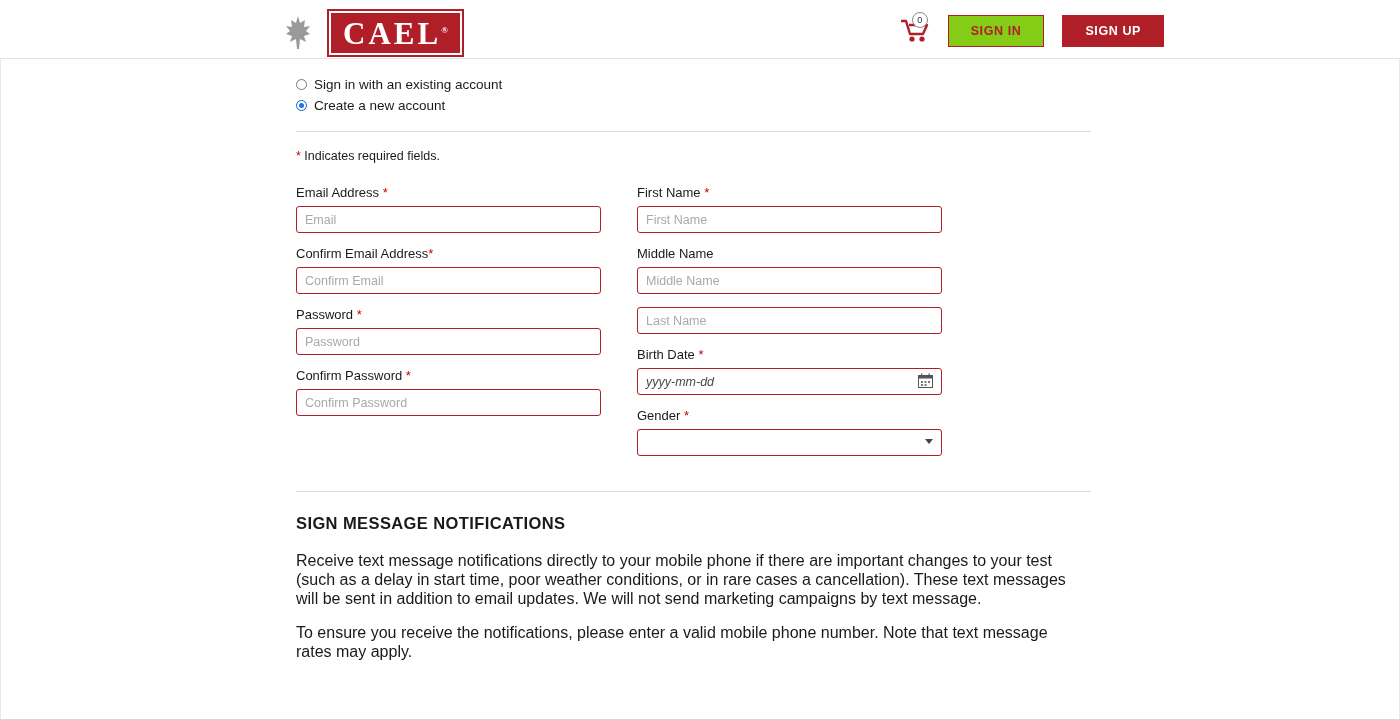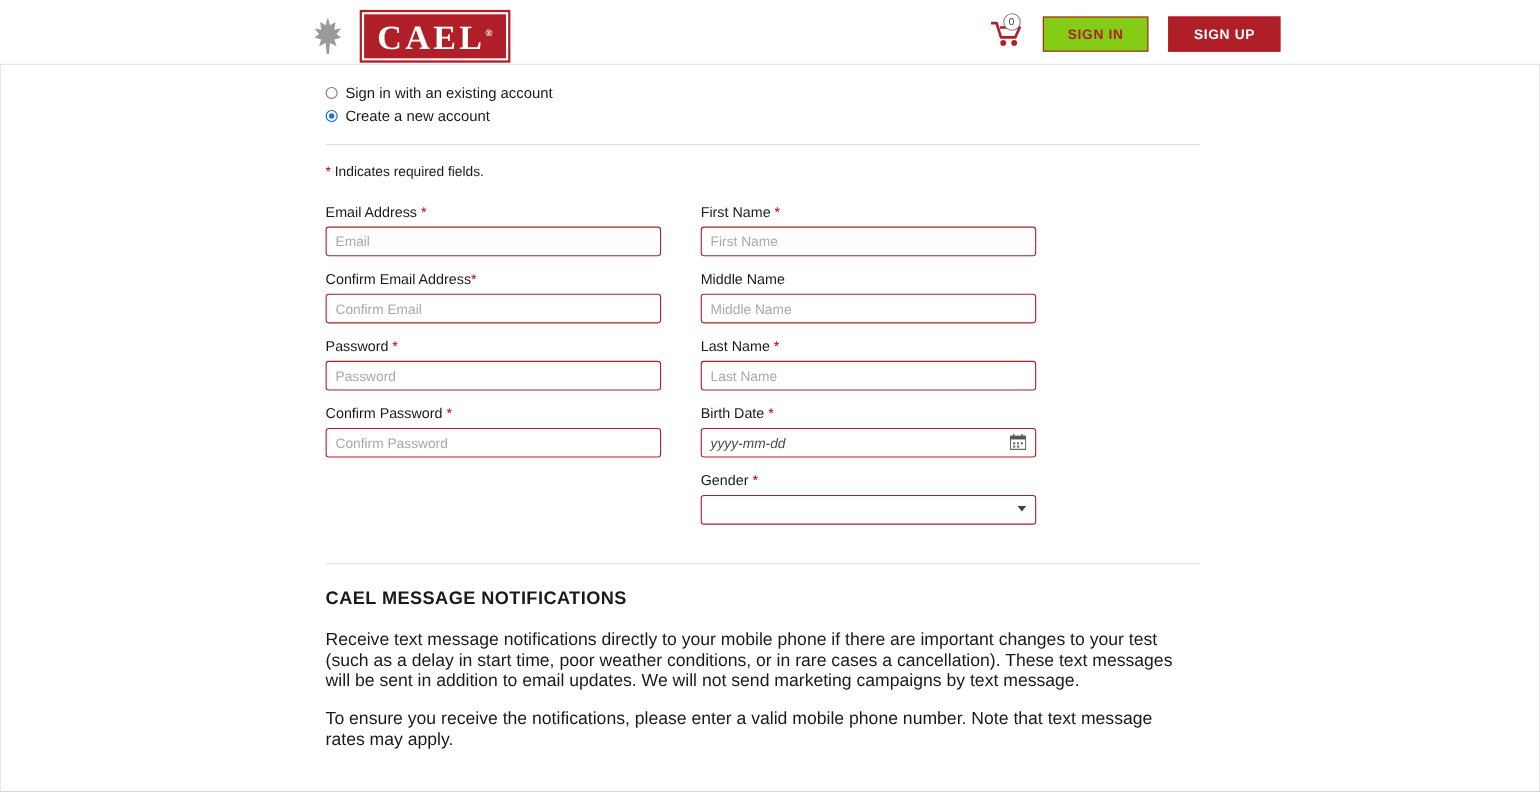--- a/index.html
+++ b/index.html
@@ -357,24 +357,20 @@
         </div>
 
         <div class="field">
           <label>
             <span>Middle Name</span>
           </label>
           <input type="text" placeholder="Middle Name" style="">
         </div>
 
         <div class="field">
-          <label>
-            <span>Last Name</span>
-            <span class="ast"> *</span>
-          </label>
           <input type="text" placeholder="Last Name" style="">
         </div>
 
         <div class="field">
           <label>
             <span>Birth Date</span>
             <span class="ast"> *</span>
           </label>
           <div class="date-wrap">
             <div class="fakeinput">yyyy-mm-dd</div>
@@ -403,21 +399,21 @@
             <span></span>
             <span class="select-caret"></span>
           </div>
         </div>
 
       </div>
     </div>
 
     <div class="section-divider"></div>
 
-    <div class="section-title">CAEL MESSAGE NOTIFICATIONS</div>
+    <div class="section-title">SIGN MESSAGE NOTIFICATIONS</div>
 
     <div class="para">Receive text message notifications directly to your mobile phone if there are important changes to your test (such as a delay in start time, poor weather conditions, or in rare cases a cancellation). These text messages will be sent in addition to email updates. We will not send marketing campaigns by text message.</div>
     <div class="para para2">To ensure you receive the notifications, please enter a valid mobile phone number. Note that text message rates may apply.</div>
 
   </div>
 
   <div class="left-edge"></div>
   <div class="right-edge"></div>
   <div class="bottom-border"></div>
 </div>

